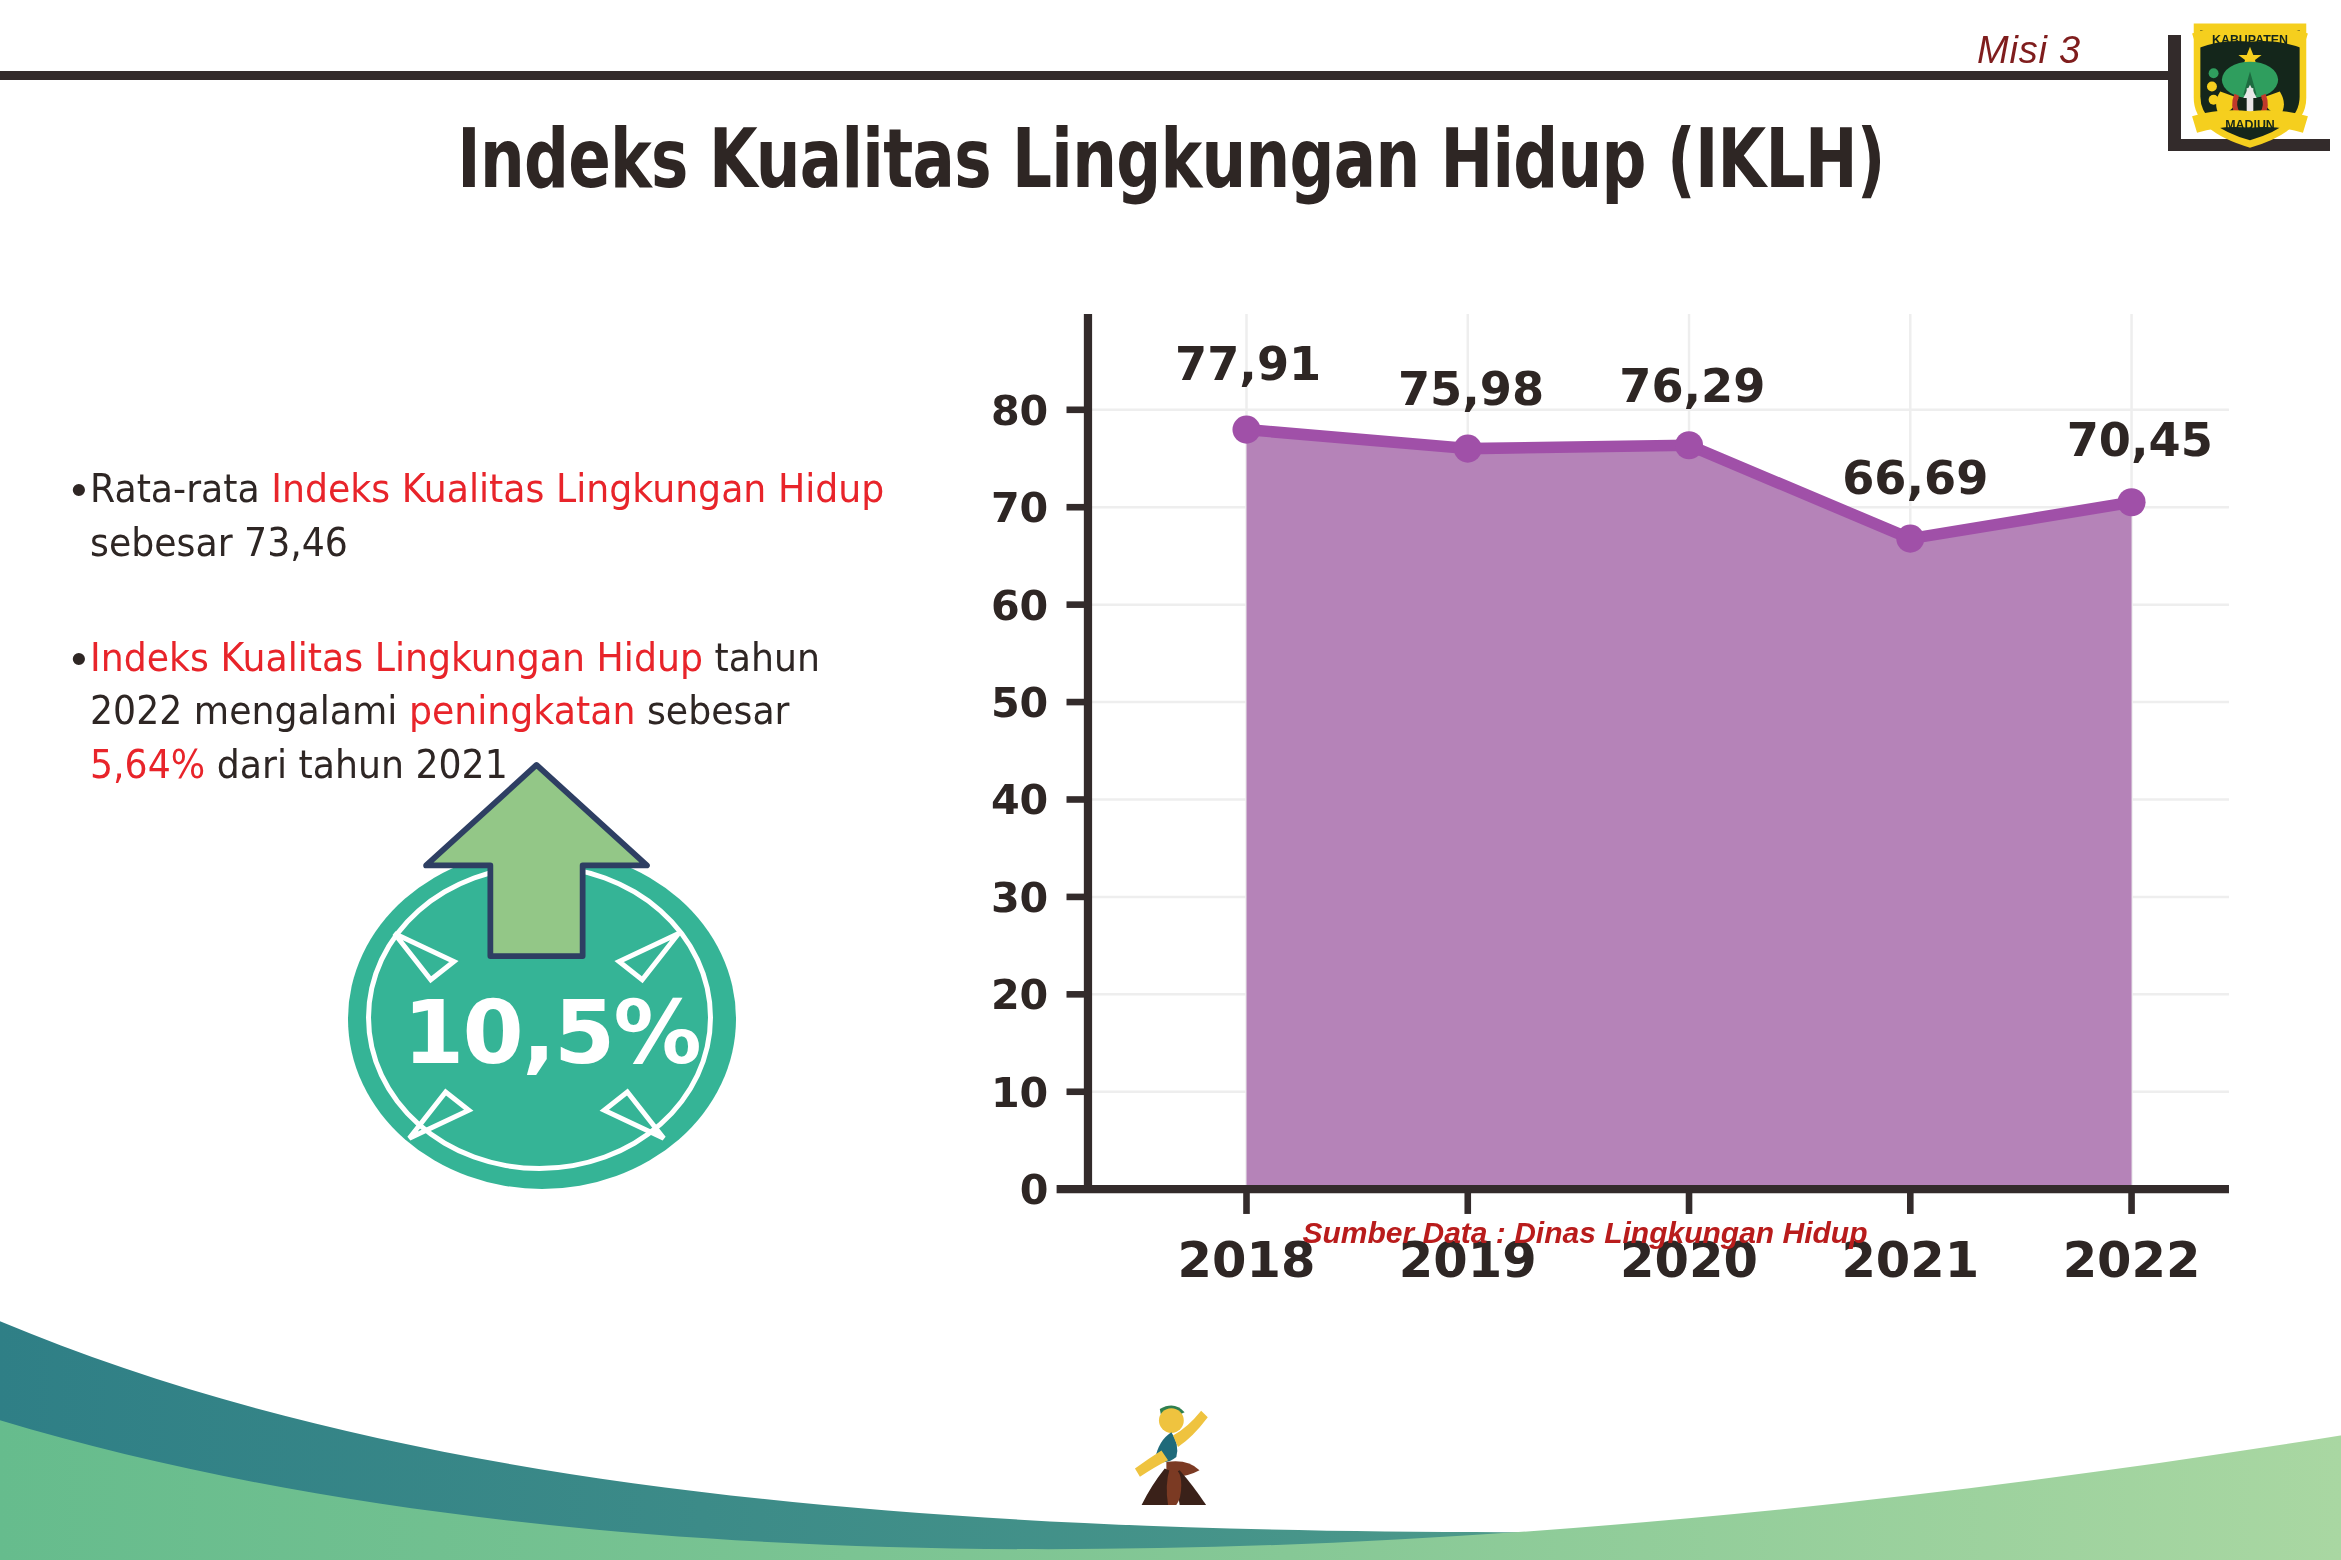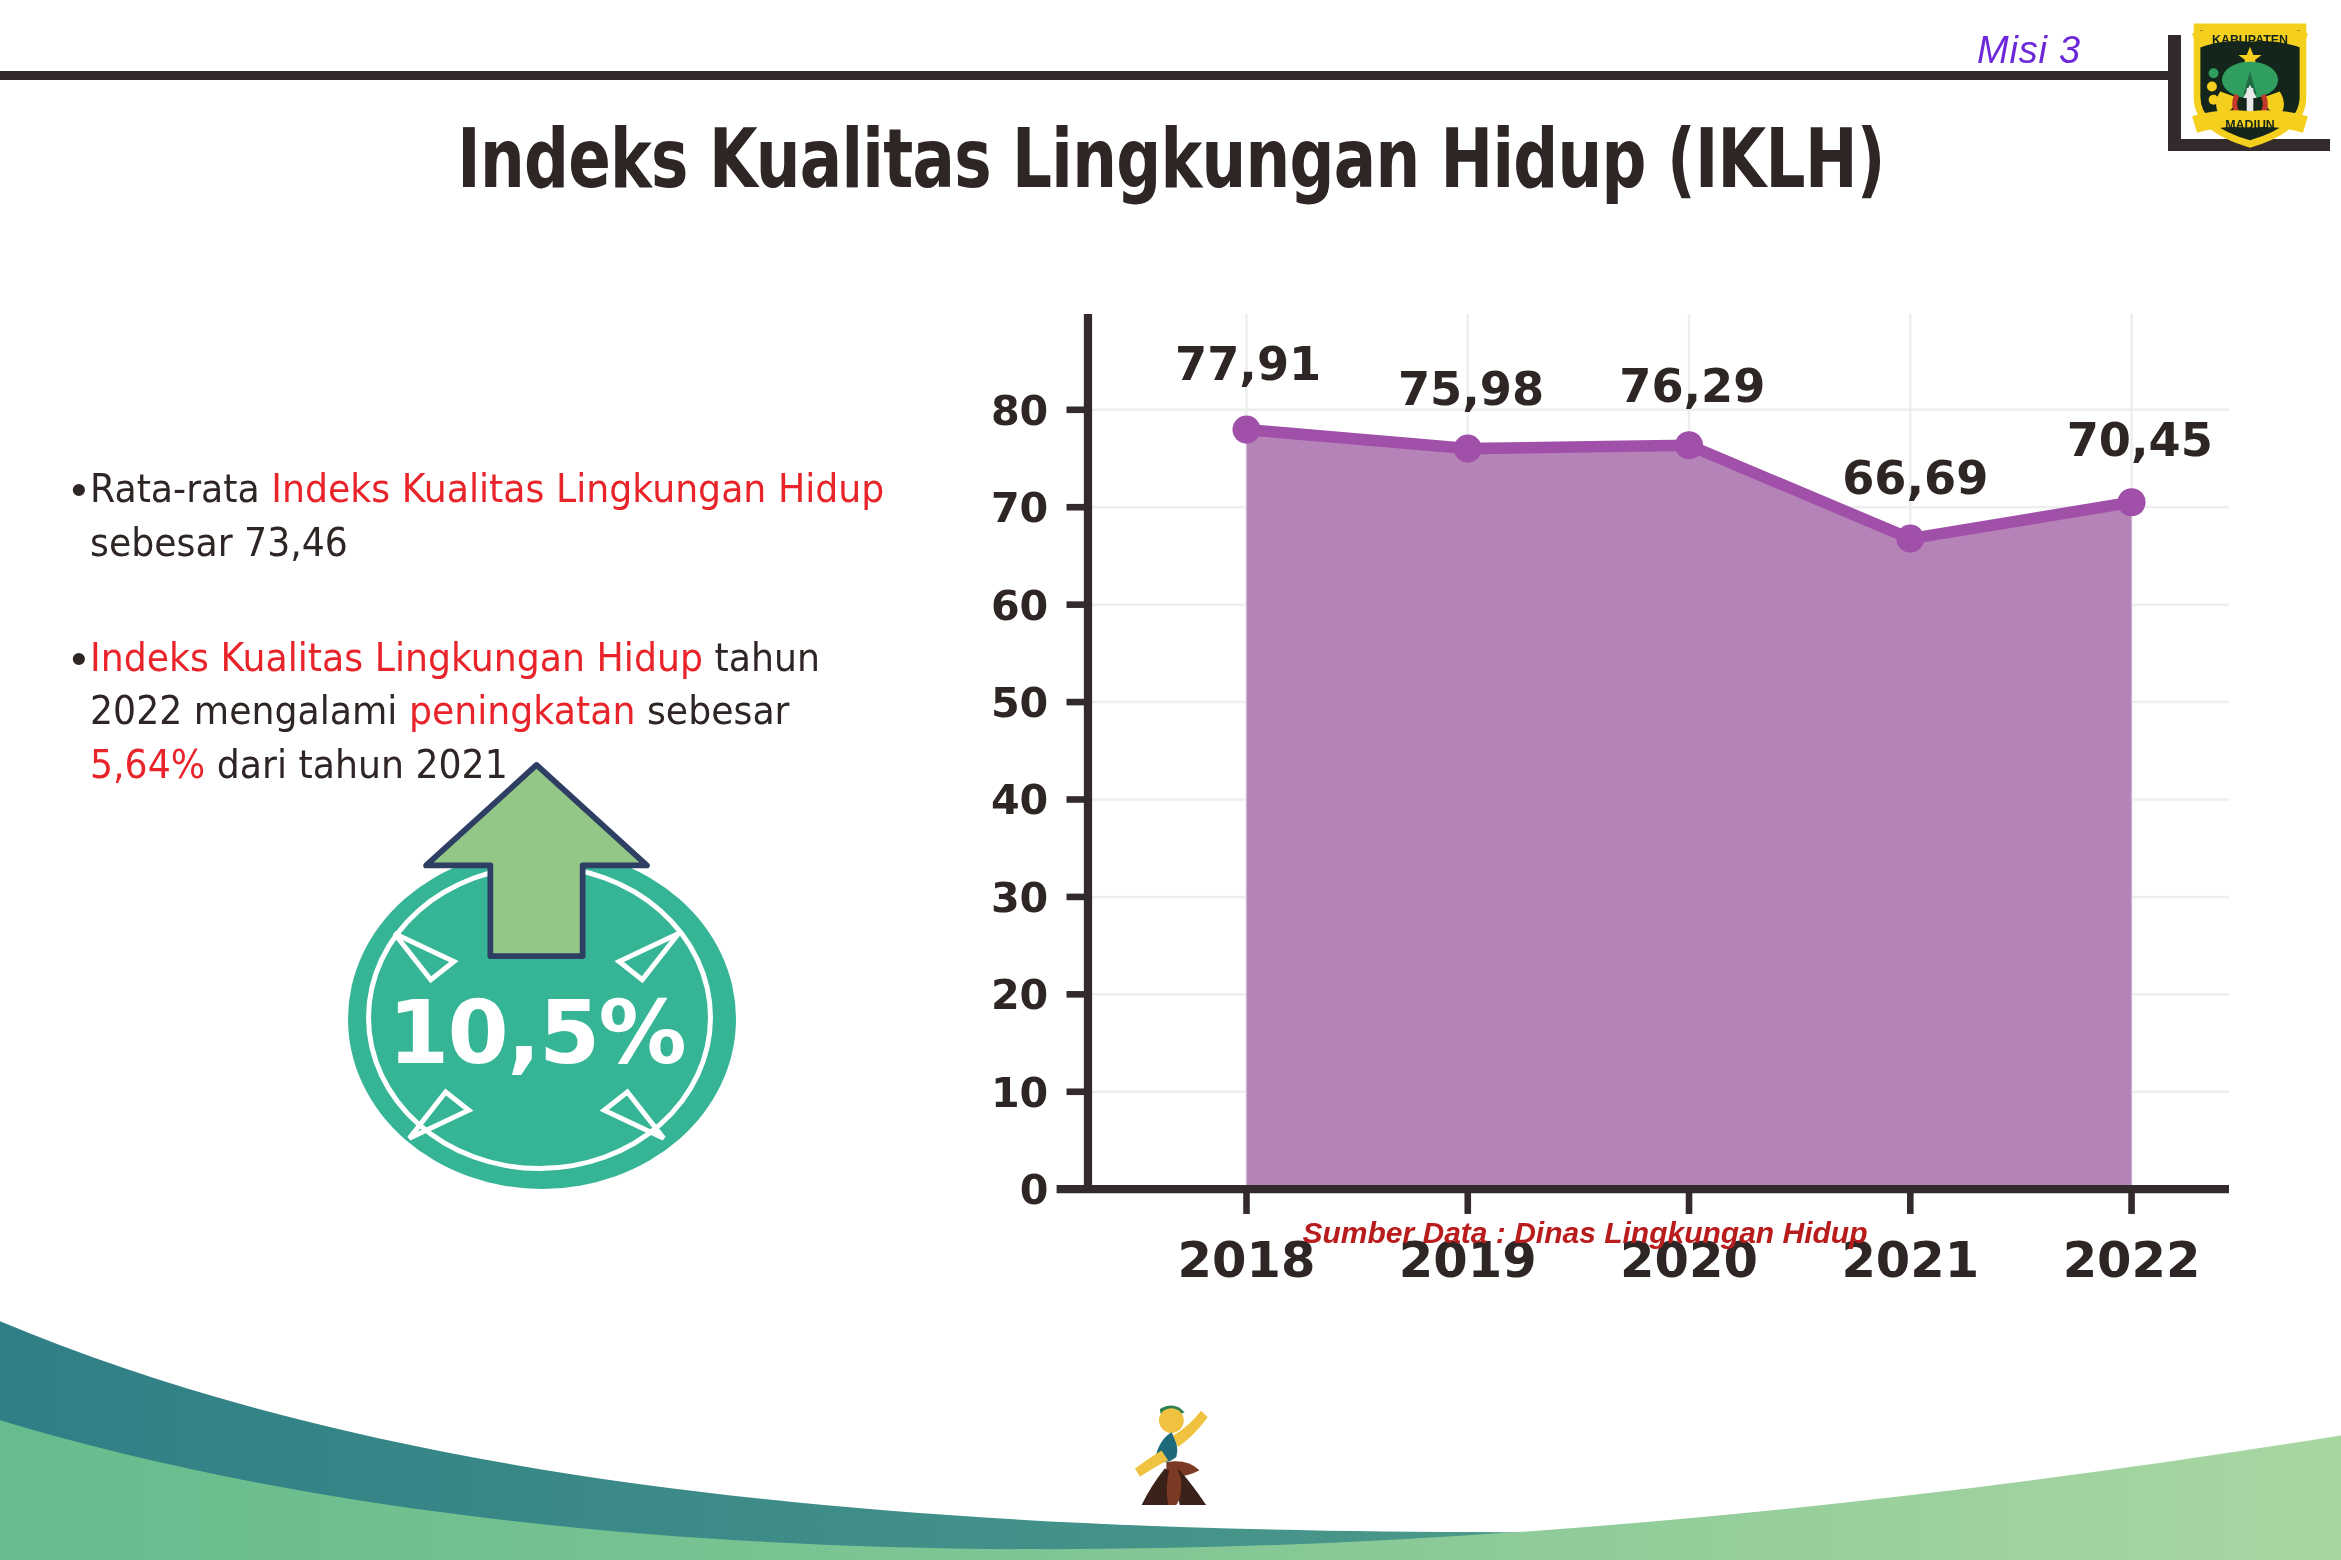--- a/index.html
+++ b/index.html
@@ -24,21 +24,21 @@
     height: 9px;
     background: #332b2b;
   }
   #misi-label {
     position: absolute;
     right: 261px;
     top: 29px;
     font-family: "Liberation Sans", sans-serif;
     font-style: italic;
     font-size: 38px;
-    color: #6d28d9;
+    color: #7f1d1d;
     letter-spacing: 0.8px;
     white-space: nowrap;
   }
   #header-bracket {
     position: absolute;
     left: 2168px;
     top: 35px;
     width: 13.2px;
     height: 116px;
     background: #332b2b;
@@ -134,21 +134,21 @@
   }
   #badge-arrow {
     position: absolute;
     left: 91px;
     top: 0px;
     width: 231px;
     height: 206px;
   }
   #badge-value {
     position: absolute;
-    left: 0;
+    left: 15px;
     top: 221px;
     width: 413px;
     text-align: center;
     font-family: "DejaVu Sans", sans-serif;
     font-weight: bold;
     font-size: 88px;
     color: #ffffff;
     letter-spacing: -1.7px;
   }
 

